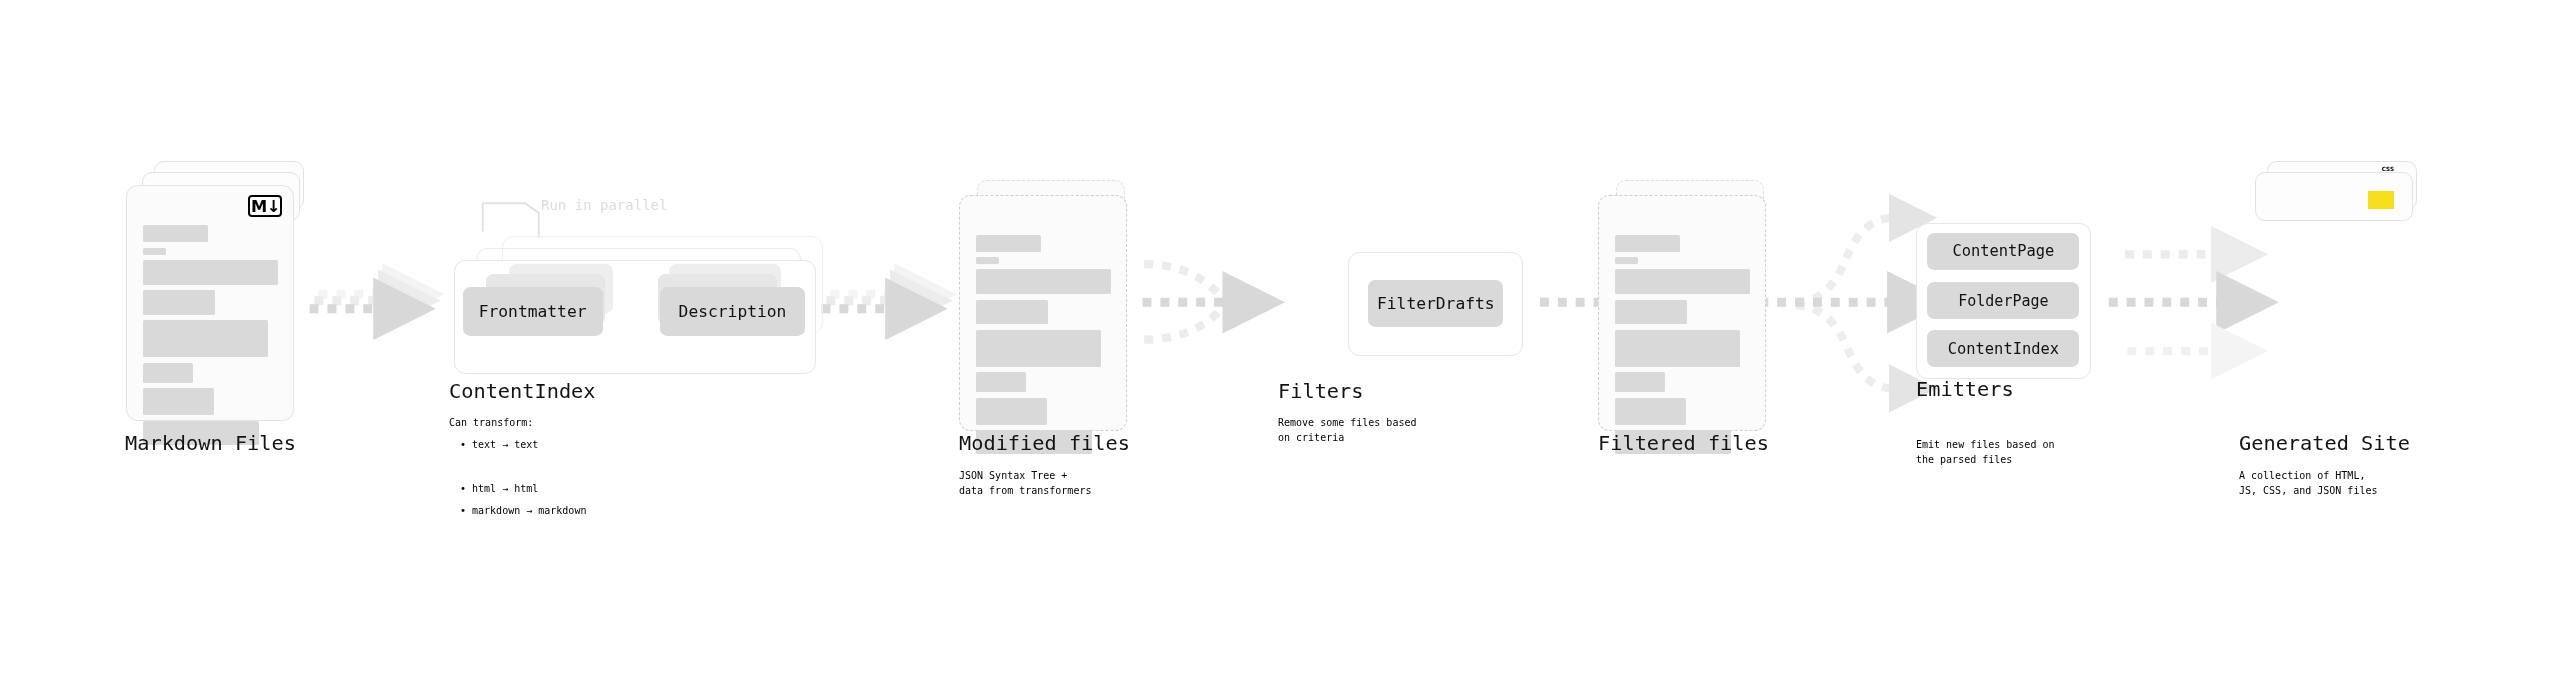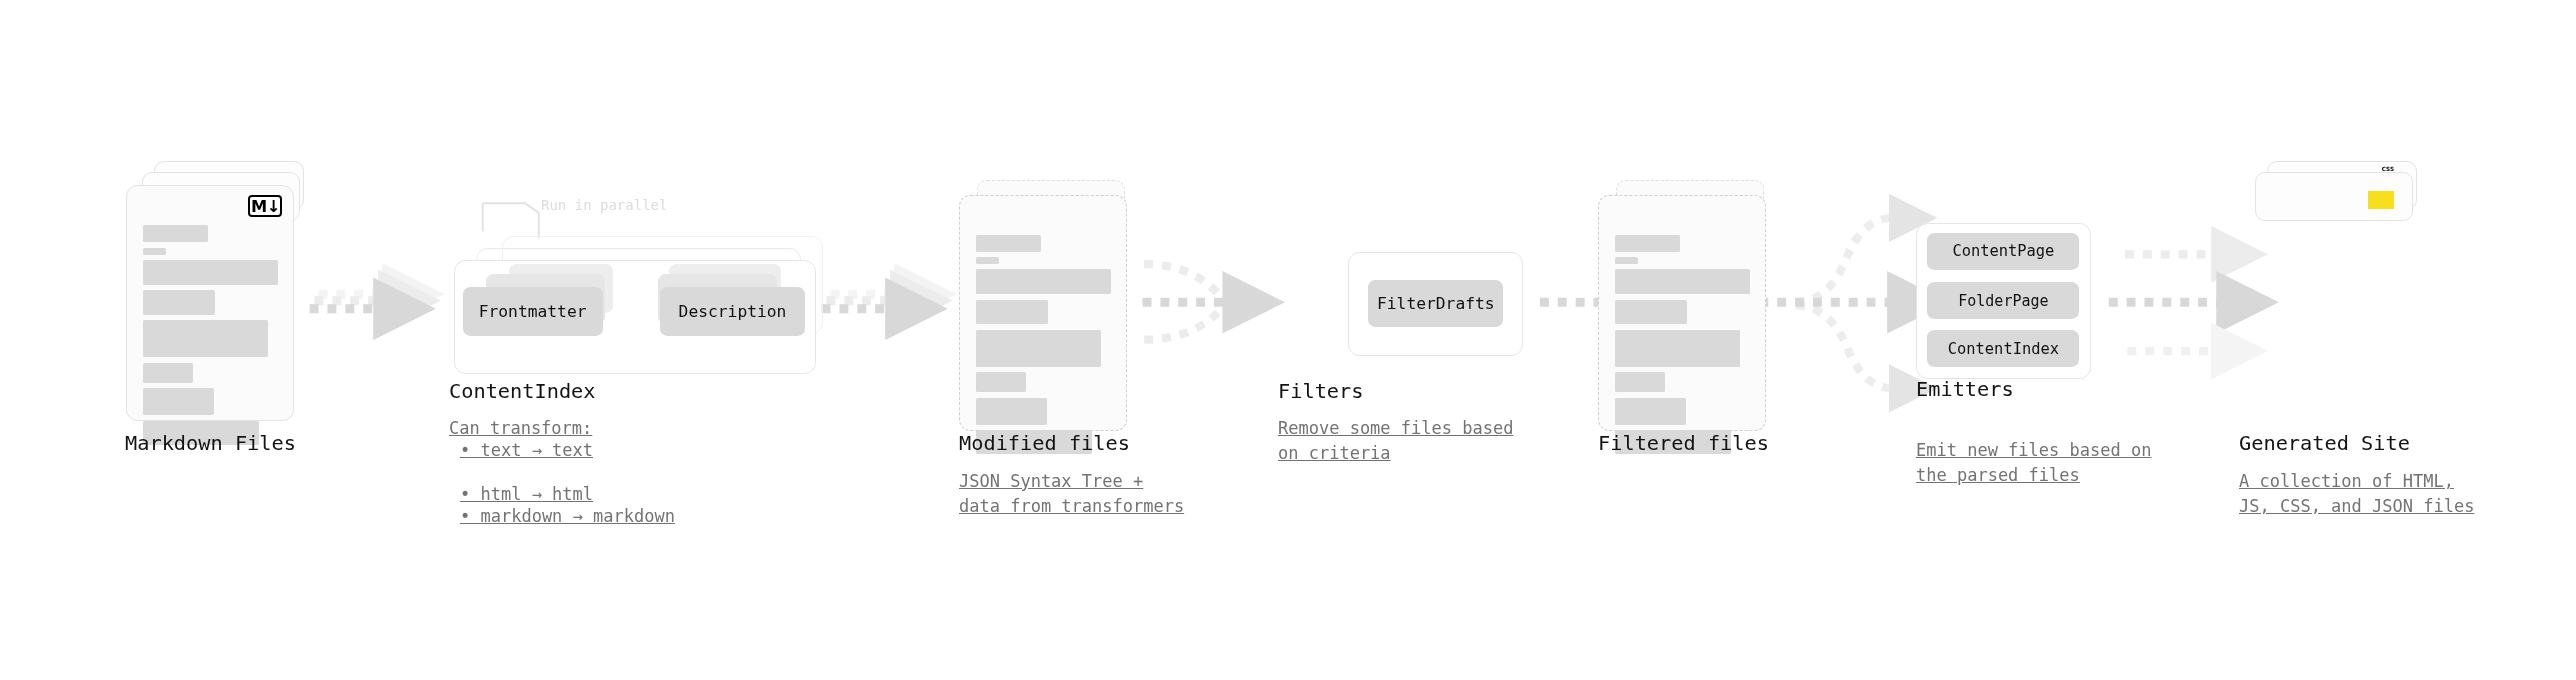--- a/index.html
+++ b/index.html
@@ -127,25 +127,24 @@
     position: absolute;
     font-family: "DejaVu Sans Mono", "Liberation Mono", monospace;
     font-size: 20.3px;
     color: #131313;
     white-space: nowrap;
     letter-spacing: 0px;
   }
   .desc-label {
     position: absolute;
     font-family: "DejaVu Sans Mono", "Liberation Mono", monospace;
-    font-size: 17px;
+    font-size: 10px;
     line-height: 1.45;
-    color: #737373;
+    color: #000000;
     white-space: pre;
-    text-decoration: underline;
   }
   .paren-note {
     position: absolute;
     font-family: "DejaVu Sans Mono", "Liberation Mono", monospace;
     font-size: 12.2px;
     color: #dcdcdc;
     white-space: nowrap;
   }
 
   

